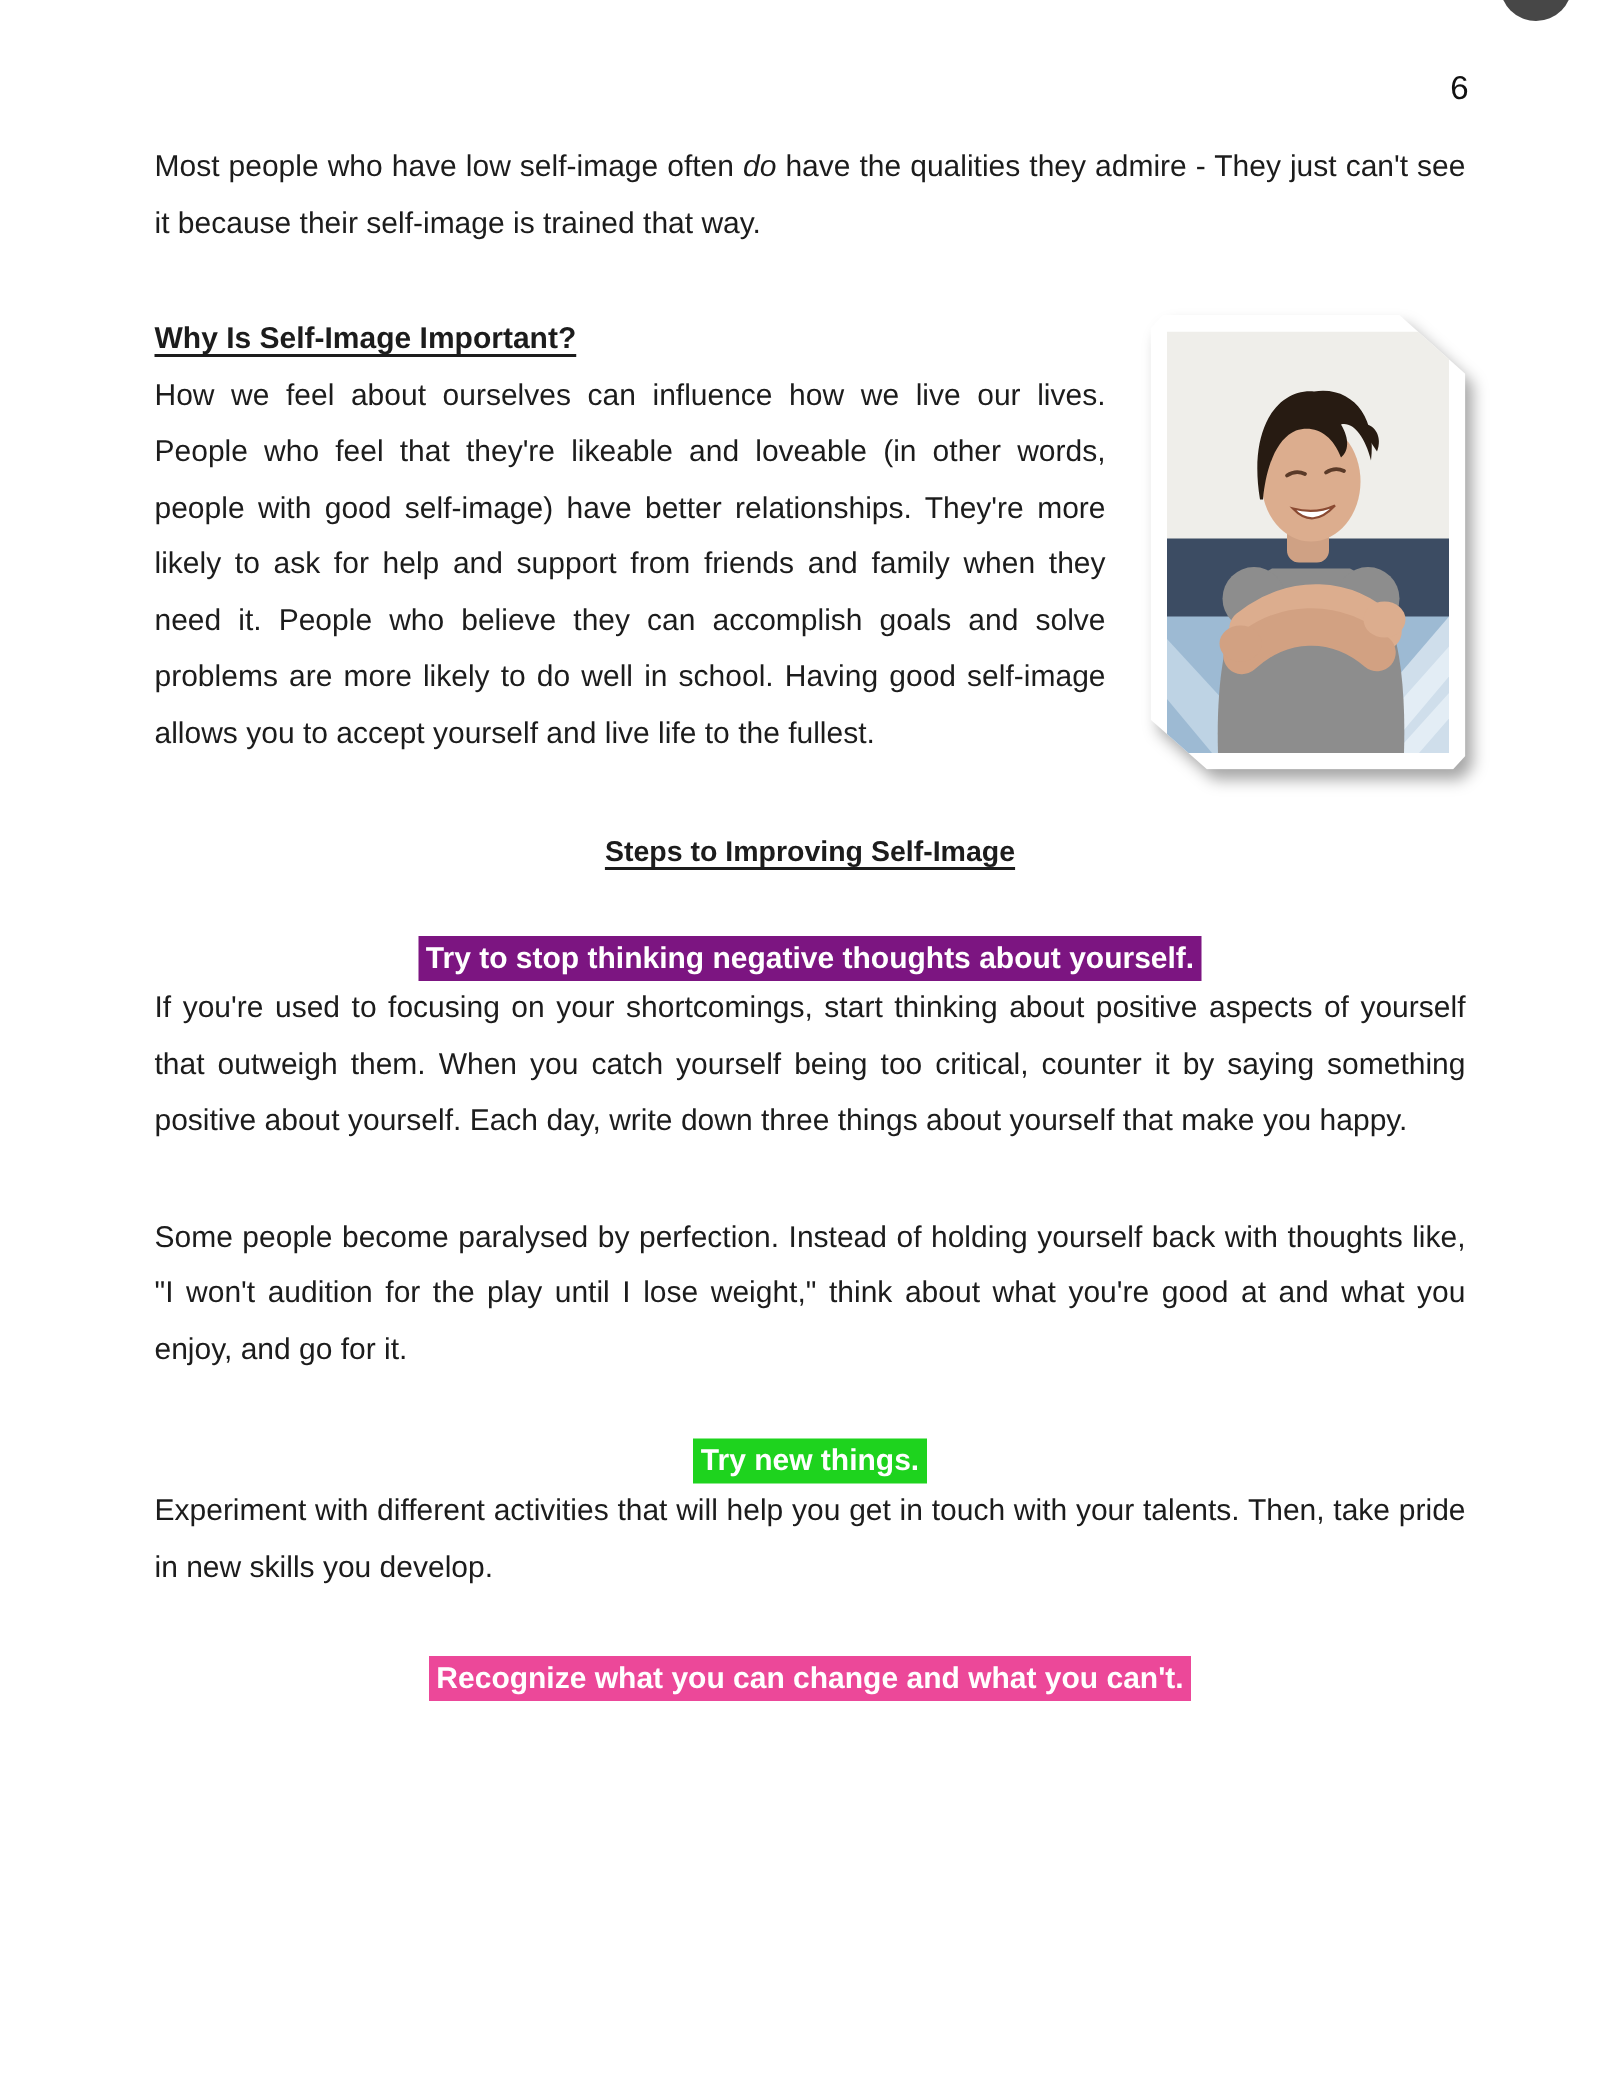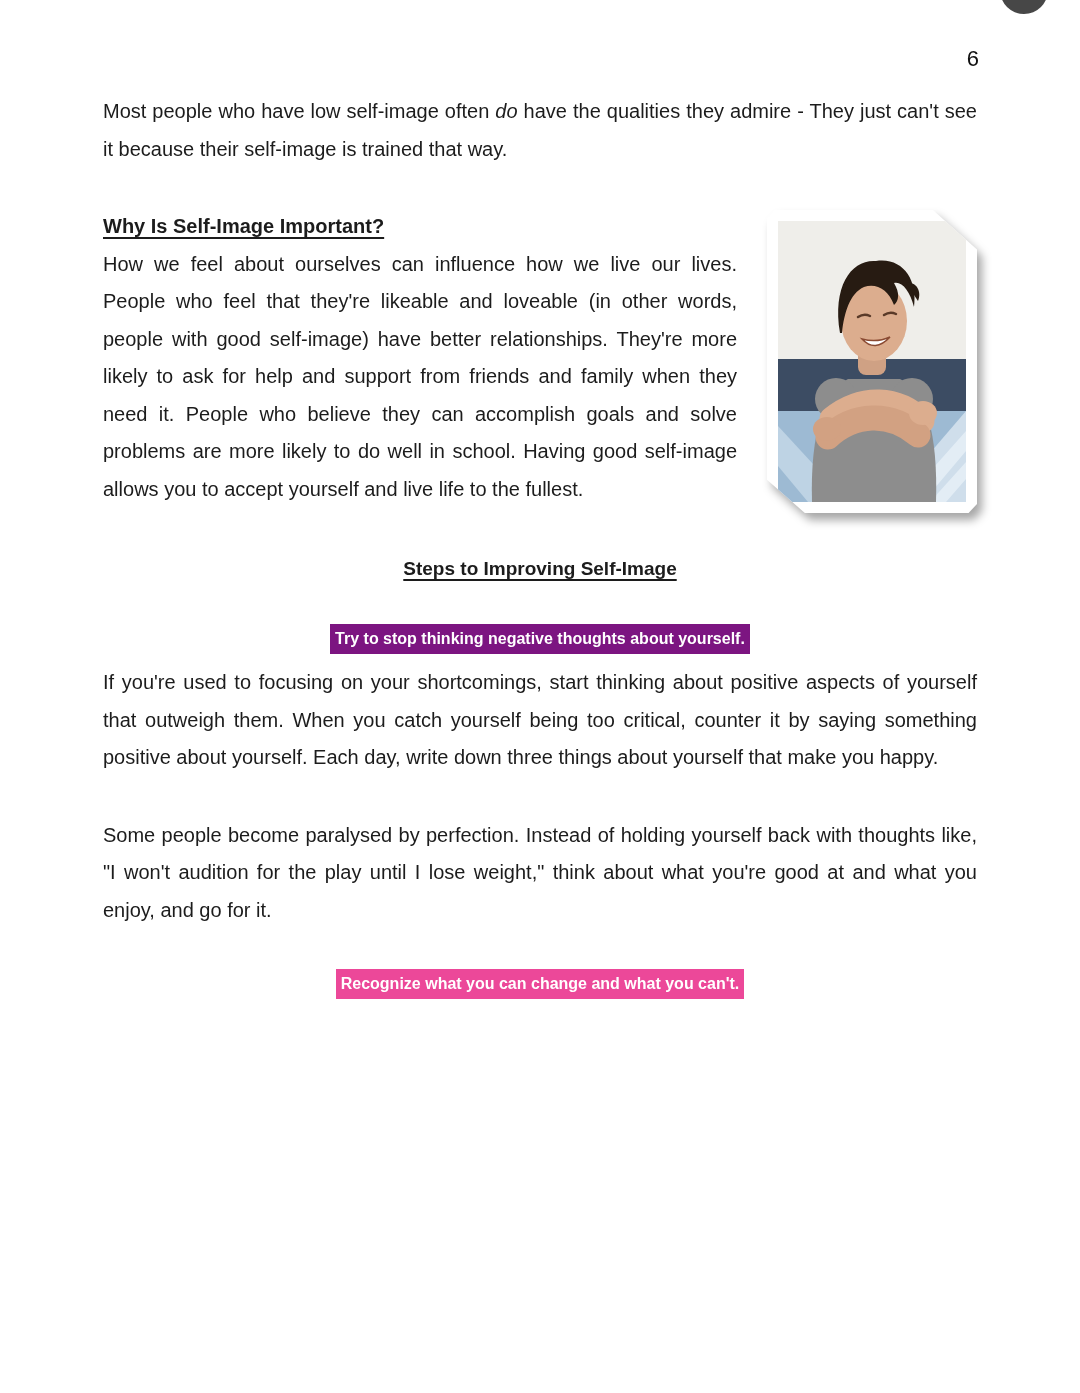--- a/index.html
+++ b/index.html
@@ -84,26 +84,26 @@
     text-underline-offset: 4px;
     margin-top: 46px;
     line-height: 30px;
   }
   .step { margin-top: 40px; }
   .step:first-of-type { margin-top: 38px; }
   .step-title-row { text-align: center; }
   .step-title {
     display: inline-block;
     color: #ffffff;
-    font-size: 16px;
+    font-size: 20px;
     font-weight: 700;
     line-height: 26px;
     padding: 2px 5px;
   }
-  .step-body { margin-top: 10px; }
+  .step-body { }
 </style>
 </head>
 <body>
 
 <div class="page">
 
   <div class="fab" style="background-color: rgb(71, 71, 71);"></div>
 
   <div class="page-number">6</div>
 
@@ -166,20 +166,26 @@
       <div class="step-title-row">
         <span class="step-title" style="background-color: rgb(124, 21, 129);">Try to stop thinking negative thoughts about yourself.</span>
       </div>
       <p class="body-text step-body">If you're used to focusing on your shortcomings, start thinking about positive aspects of yourself that outweigh them. When you catch yourself being too critical, counter it by saying something positive about yourself. Each day, write down three things about yourself that make you happy.</p>
     </div>
 
     <div class="step">
       <p class="body-text step-body">Some people become paralysed by perfection. Instead of holding yourself back with thoughts like, "I won't audition for the play until I lose weight," think about what you're good at and what you enjoy, and go for it.</p>
     </div>
 
+    <div class="step">
+      <div class="step-title-row">
+        <span class="step-title" style="background-color: rgb(30, 211, 30);">Try new things.</span>
+      </div>
+      <p class="body-text step-body">Experiment with different activities that will help you get in touch with your talents. Then, take pride in new skills you develop.</p>
+    </div>
 
     <div class="step">
       <div class="step-title-row">
         <span class="step-title" style="background-color: #ec4899;">Recognize what you can change and what you can't.</span>
       </div>
     </div>
 
   </div>
 </div>
 

